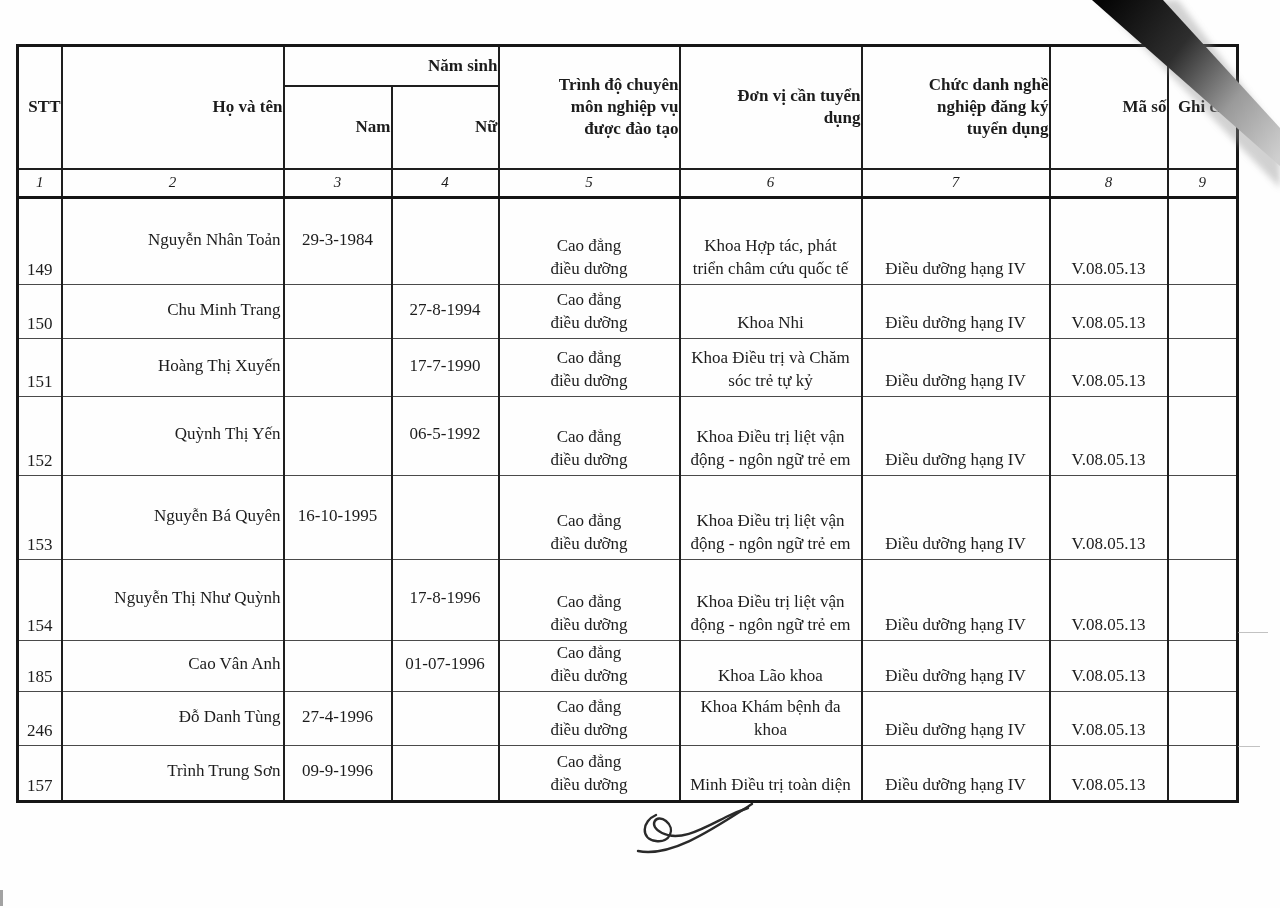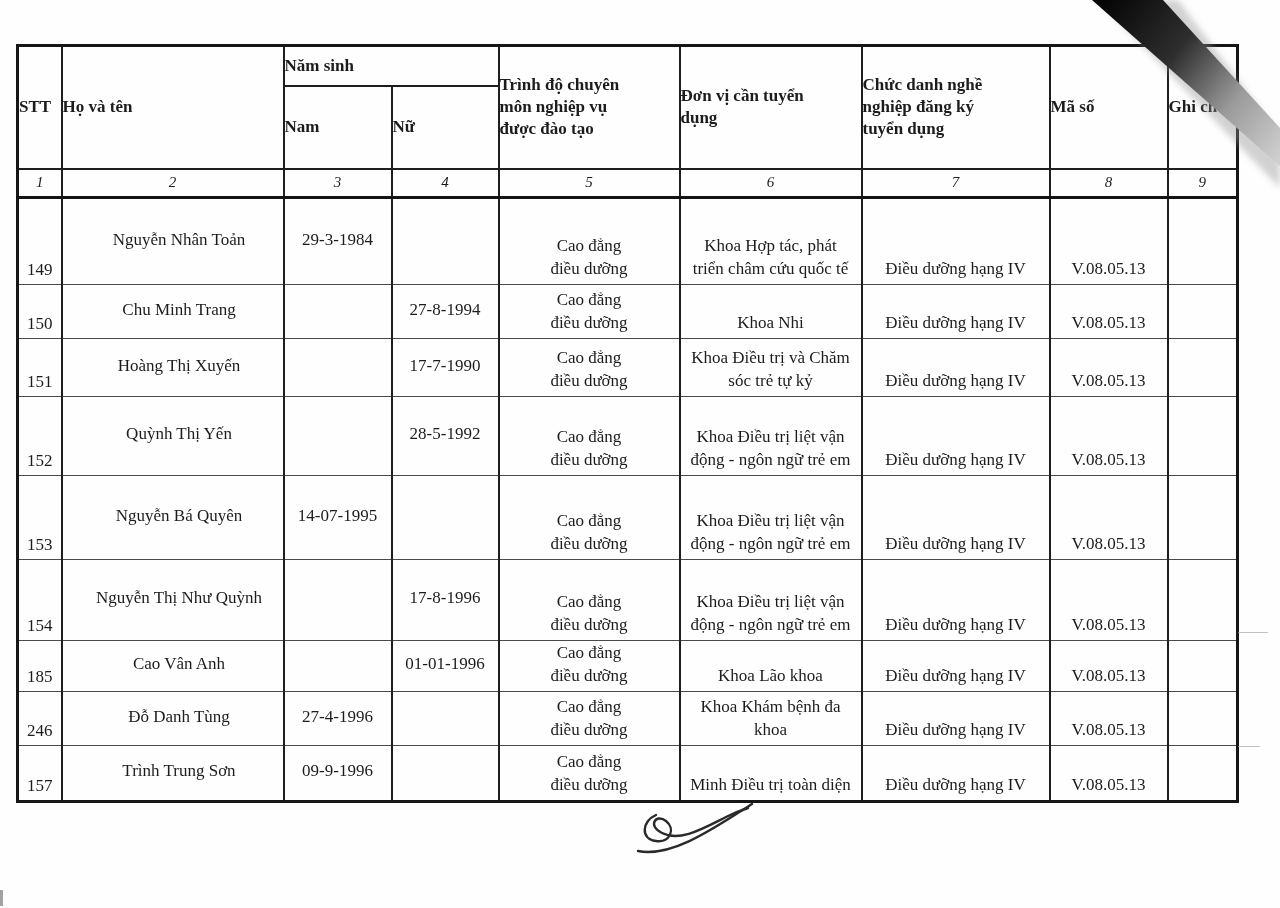--- a/index.html
+++ b/index.html
@@ -12,38 +12,38 @@
   .page{position:absolute;inset:0;background:#fefefe;}
 
   
   table.doc{
     position:absolute;left:16px;top:44px;
     border-collapse:collapse;table-layout:fixed;width:1220px;
     border:3px solid #161616;
   }
   th,td{border:2px solid #1e1e1e;padding:0;overflow:hidden;}
   thead th{
-    font-weight:bold;font-size:17px;line-height:1.32;text-align:left;
+    font-weight:bold;font-size:17px;line-height:1.32;text-align:right;
     vertical-align:middle;white-space:pre-line;background:transparent;
   }
   tr.h1{height:40px;}
   tr.h2{height:83px;}
   tr.hnum td{
     height:26px;font-style:italic;font-size:15px;font-weight:normal;
     text-align:center;vertical-align:middle;border-bottom:3px solid #141414;
   }
   tbody td{
     font-size:17px;line-height:23px;text-align:center;vertical-align:bottom;
     padding:0 2px 4px 2px;white-space:pre-line;
     border-top:none;border-bottom:1px solid #4a4a4a;
     border-left:2px solid #1e1e1e;border-right:2px solid #1e1e1e;
   }
   tbody tr:last-child td{border-bottom:3px solid #161616;}
   tbody td.c-stt{vertical-align:bottom;padding-bottom:3px;}
-  tbody td.c-name{text-align:center;vertical-align:middle;padding-left:15px;}
+  tbody td.c-name{text-align:right;vertical-align:middle;padding-left:15px;}
   tbody td.c-nam,tbody td.c-nu{vertical-align:middle;text-align:center;}
 
   
   .artifact-layer{position:absolute;inset:0;pointer-events:none;}
   .margin-dash{position:absolute;height:1px;background:#a8a8a8;opacity:.7;}
   .edge-tick{position:absolute;left:0;width:3px;background:#8b8b8b;opacity:.8;}
 </style>
 </head>
 <body>
 
@@ -129,33 +129,33 @@
       <td class="c-donvi">Khoa Điều trị và Chăm
 sóc trẻ tự kỷ</td>
       <td class="c-chucdanh">Điều dưỡng hạng IV</td>
       <td class="c-maso">V.08.05.13</td>
       <td class="c-ghichu"></td>
     </tr>
         <tr style="height: 79px;">
       <td class="c-stt">152</td>
       <td class="c-name">Quỳnh Thị Yến</td>
       <td class="c-nam"></td>
-      <td class="c-nu">28-5-1992</td>
+      <td class="c-nu">06-5-1992</td>
       <td class="c-trinhdo">Cao đẳng
 điều dưỡng</td>
       <td class="c-donvi">Khoa Điều trị liệt vận
 động - ngôn ngữ trẻ em</td>
       <td class="c-chucdanh">Điều dưỡng hạng IV</td>
       <td class="c-maso">V.08.05.13</td>
       <td class="c-ghichu"></td>
     </tr>
         <tr style="height: 84px;">
       <td class="c-stt">153</td>
       <td class="c-name">Nguyễn Bá Quyên</td>
-      <td class="c-nam">14-07-1995</td>
+      <td class="c-nam">16-10-1995</td>
       <td class="c-nu"></td>
       <td class="c-trinhdo">Cao đẳng
 điều dưỡng</td>
       <td class="c-donvi">Khoa Điều trị liệt vận
 động - ngôn ngữ trẻ em</td>
       <td class="c-chucdanh">Điều dưỡng hạng IV</td>
       <td class="c-maso">V.08.05.13</td>
       <td class="c-ghichu"></td>
     </tr>
         <tr style="height: 81px;">
@@ -168,21 +168,21 @@
       <td class="c-donvi">Khoa Điều trị liệt vận
 động - ngôn ngữ trẻ em</td>
       <td class="c-chucdanh">Điều dưỡng hạng IV</td>
       <td class="c-maso">V.08.05.13</td>
       <td class="c-ghichu"></td>
     </tr>
         <tr style="height: 50px;">
       <td class="c-stt">185</td>
       <td class="c-name">Cao Vân Anh</td>
       <td class="c-nam"></td>
-      <td class="c-nu">01-01-1996</td>
+      <td class="c-nu">01-07-1996</td>
       <td class="c-trinhdo">Cao đẳng
 điều dưỡng</td>
       <td class="c-donvi">Khoa Lão khoa</td>
       <td class="c-chucdanh">Điều dưỡng hạng IV</td>
       <td class="c-maso">V.08.05.13</td>
       <td class="c-ghichu"></td>
     </tr>
         <tr style="height: 54px;">
       <td class="c-stt">246</td>
       <td class="c-name">Đỗ Danh Tùng</td>

